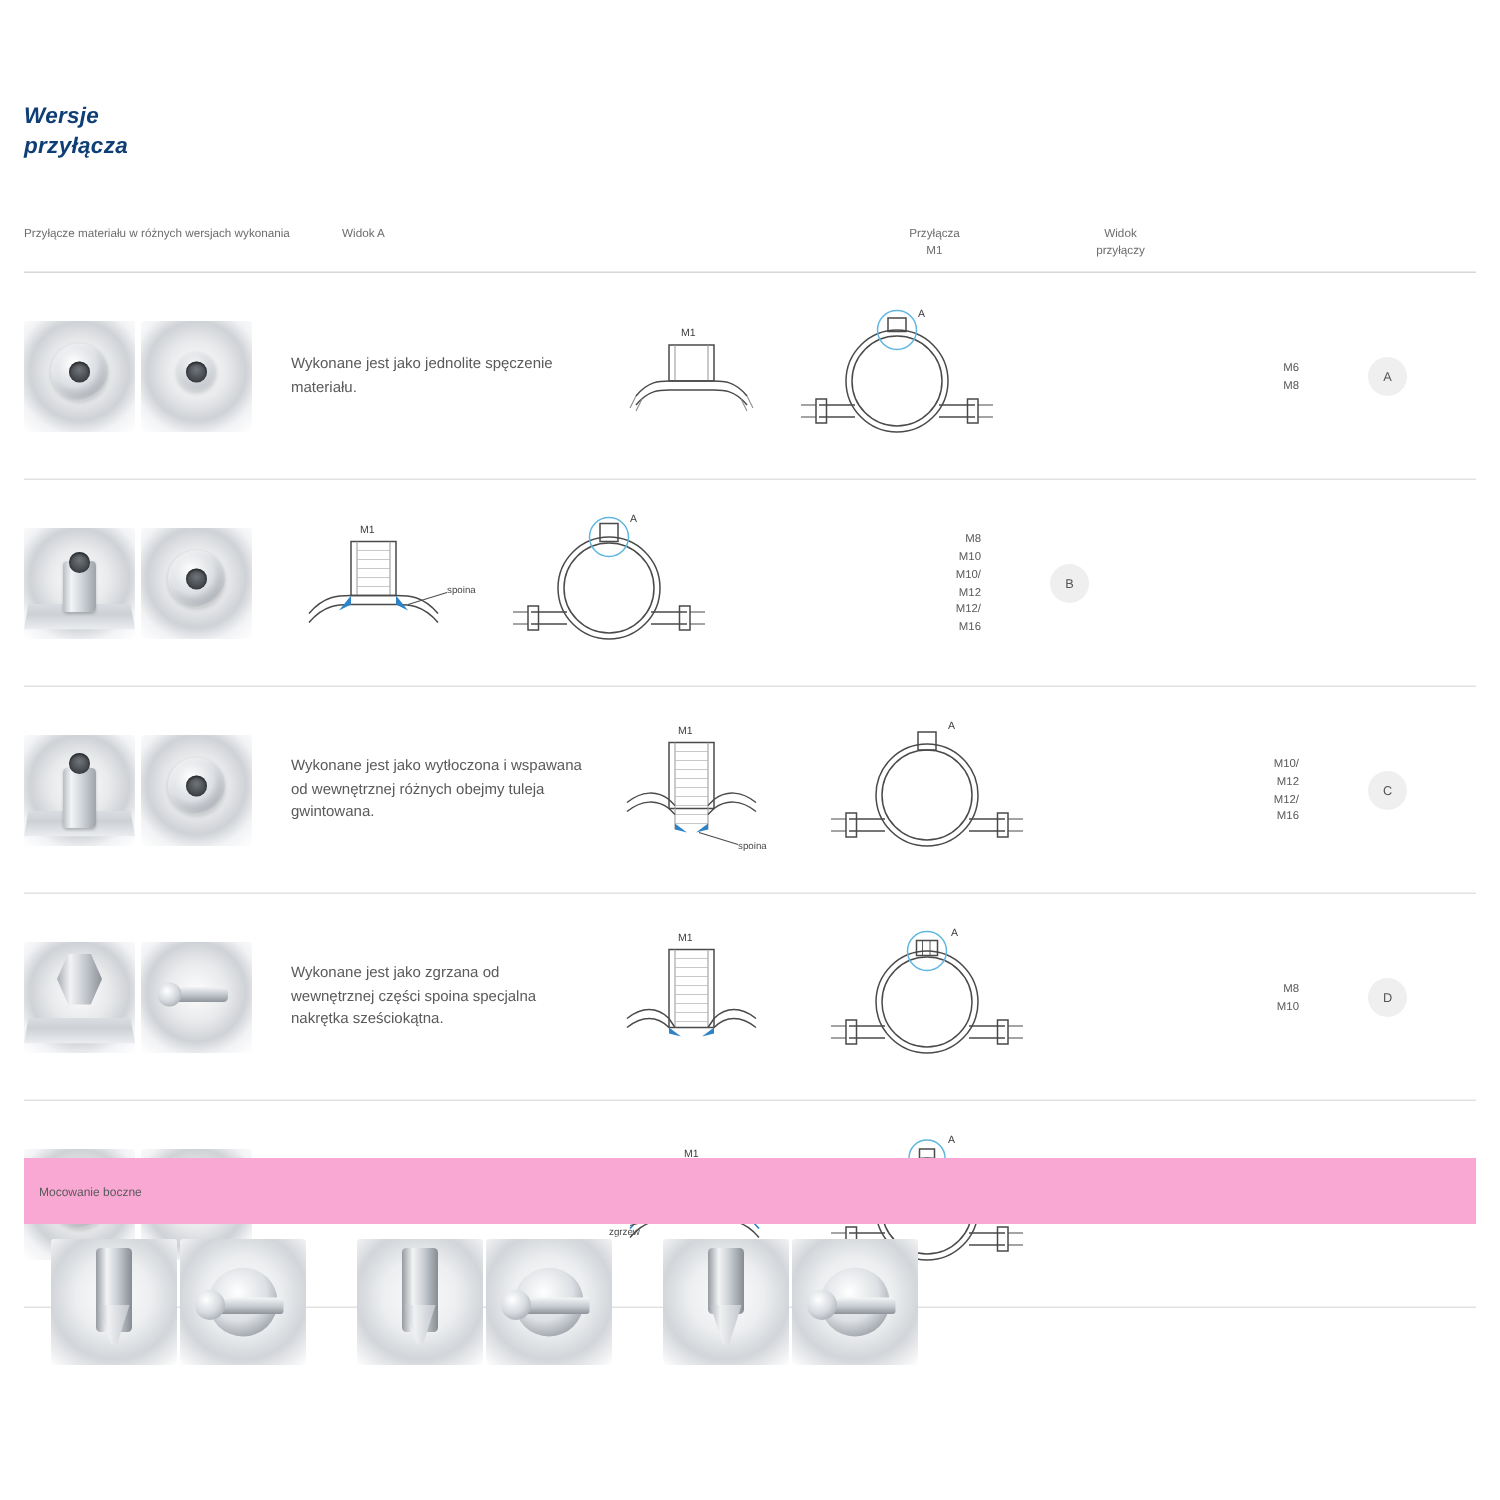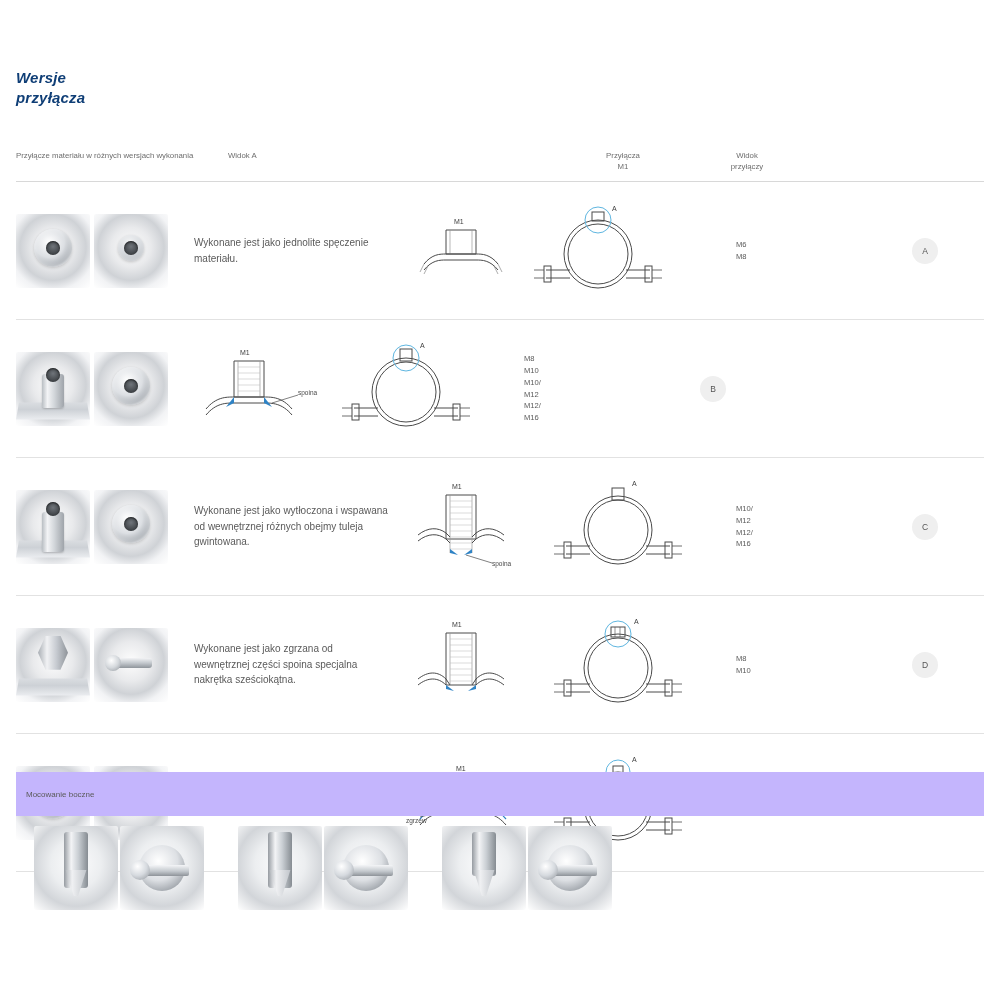--- a/index.html
+++ b/index.html
@@ -65,21 +65,21 @@
 
   .desc {
     font-size: 10px;
     line-height: 1.55;
     color: #5a5a5a;
     padding-right: 16px;
   }
   .m1 {
     font-size: 7.6px;
     color: #5a5a5a;
-    text-align: left;
+    text-align: right;
     line-height: 1.55;
     width: 100%;
   }
   .ver-badge {
     width: 26px; height: 26px;
     border-radius: 50%;
     background: #efefef;
     color: #555;
     font-size: 8.5px;
     display: flex; align-items: center; justify-content: center;
@@ -150,21 +150,21 @@
   .draw { display: flex; align-items: center; justify-content: flex-start; gap: 10px; }
   .lbl { font-size: 6.5px; fill: #4a4a4a; font-family: "Liberation Sans", sans-serif; }
   .lbl-b { font-size: 7px; fill: #3d3d3d; font-family: "Liberation Sans", sans-serif; }
 
   
   .side-head {
     position: absolute;
     left: 16px; top: 772px;
     width: 968px;
     height: 44px;
-    background: #c4b5fd;
+    background: #f9a8d4;
     display: flex; align-items: center;
     padding-left: 10px;
     font-size: 8px;
     color: #5a5a5a;
   }
   .side-photos {
     position: absolute;
     left: 34px; top: 826px;
     display: flex;
     gap: 34px;

